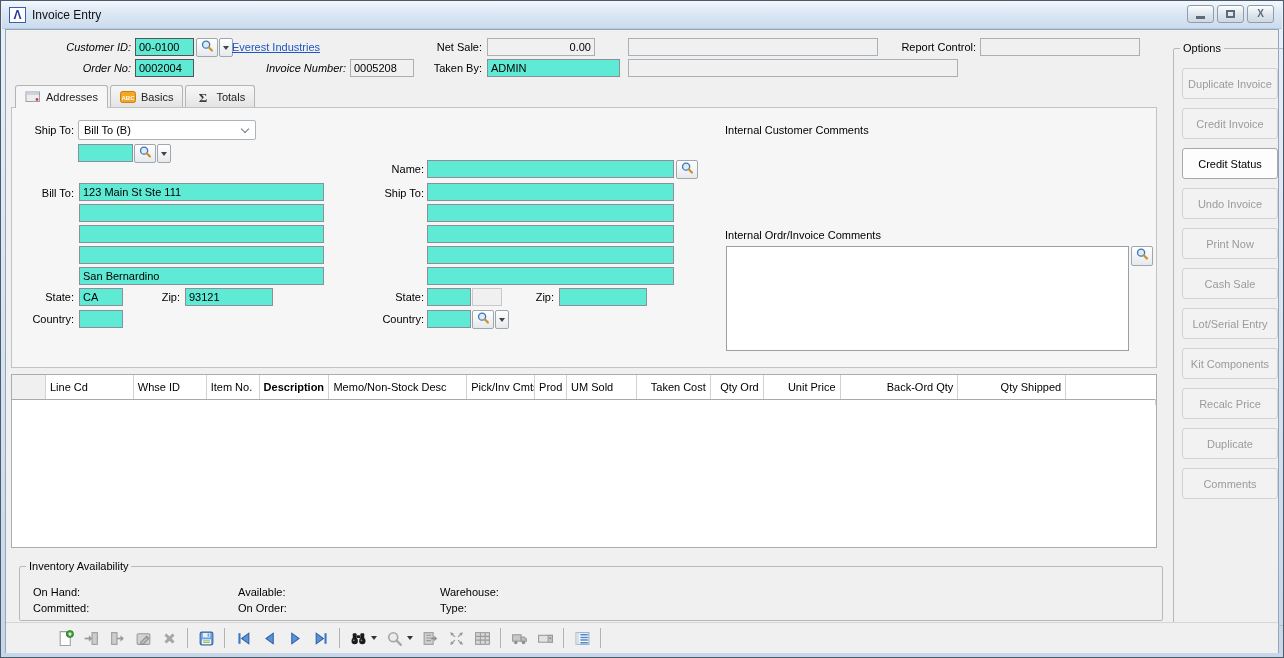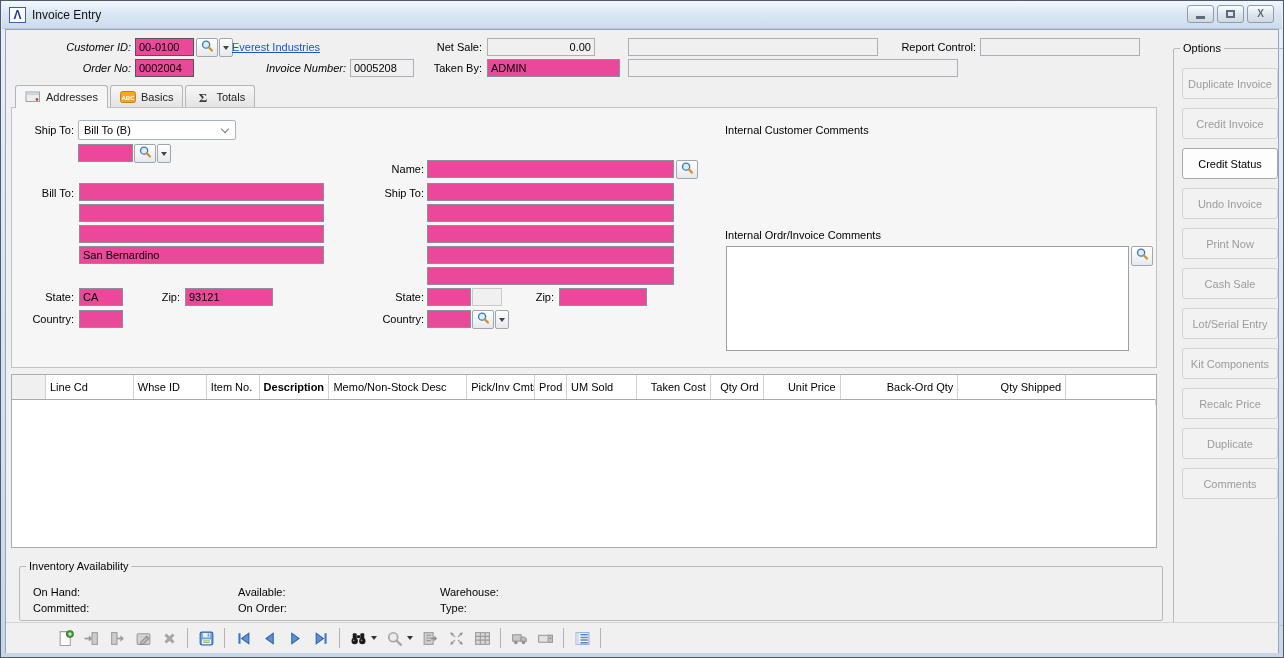--- a/index.html
+++ b/index.html
@@ -14,38 +14,38 @@
   .winbtns { position:absolute; right:8px; top:4px; display:flex; gap:3px; }
   .wbtn { width:27px; height:18px; border:1px solid #8e9dac; border-radius:3px;
     background:linear-gradient(#fdfefe,#dfe6ed 50%,#cfd8e1); display:flex; align-items:center; justify-content:center; padding:0; cursor:default; }
   .g-min { width:9px; height:3px; background:#5b6b7b; margin-top:6px; }
   .g-max { width:9px; height:8px; border:2px solid #5b6b7b; }
   .g-x { color:#5b6b7b; font-weight:bold; font-size:10px; line-height:10px; }
   .client { position:absolute; left:4px; top:28px; width:1274px; height:624px; background:#f0f0f0; border:1px solid #93a6bc; }
 
   .lbl { position:absolute; font-size:11px; color:#000; text-align:right; white-space:nowrap; }
   .lbl.it { font-style:italic; }
-  .fld { position:absolute; height:18px; border:1px solid #8a9097; background:#ec4899; font-family:"Liberation Sans",sans-serif;
+  .fld { position:absolute; height:18px; border:1px solid #8a9097; background:#5eead4; font-family:"Liberation Sans",sans-serif;
     font-size:11px; padding:0 3px; color:#000; }
   .fld.dis { background:#f0f0f0; border-color:#aab0b6; }
   .fld.r { text-align:right; }
   a.cust-link { position:absolute; font-size:11px; color:#1f55c4; text-decoration:underline; cursor:pointer; }
 
   .lkbtn { position:absolute; height:19px; border:1px solid #9fa6ad; border-radius:2px;
     background:linear-gradient(#ffffff,#e6e9ec); display:flex; align-items:center; justify-content:center; padding:0; }
   .tri { width:0; height:0; border-left:3px solid transparent; border-right:3px solid transparent; border-top:4px solid #444; }
 
   .tabs { position:absolute; left:9px; top:55px; height:23px; display:flex; z-index:3; }
   .tab { display:flex; align-items:center; gap:5px; padding:0 9px; height:22px; margin-right:2px;
     border:1px solid #b4b4b4; border-bottom:none; border-radius:3px 3px 0 0;
     background:linear-gradient(#f7f7f7,#e4e4e4); font-size:11px; color:#222; }
   .tab.active { background:#f6f6f6; height:23px; }
 
   .panel { position:absolute; left:5px; top:77px; width:1146px; height:261px; background:#f6f6f6; border:1px solid #c3c3c3; z-index:2; }
-  .combo { position:absolute; left:66px; top:12px; width:158px; height:20px; background:#fff; border:1px solid #aab4bd;
+  .combo { position:absolute; left:66px; top:12px; width:178px; height:20px; background:#fff; border:1px solid #aab4bd;
     border-radius:2px; display:flex; align-items:center; justify-content:space-between; padding:0 7px 0 5px; font-size:11px; }
   .chev { width:6px; height:6px; border-right:1.4px solid #777; border-bottom:1.4px solid #777; transform:rotate(45deg); margin-top:-3px; }
   .stack input { display:block; position:static; width:100%; margin-bottom:3px; }
   .cbox { position:absolute; background:#fff; border:1px solid #9aa0a6; font-size:11px; padding:3px 6px; white-space:pre-line; overflow:hidden; color:#000; }
 
   .items-table { position:absolute; left:5px; top:344px; width:1146px; height:174px; background:#fff; border:1px solid #a8adb2; }
   .thead { display:flex; height:25px; background:#fff; border-bottom:1px solid #aaa; }
   .th { border-right:1px solid #d2d2d2; font-size:11px; padding:6px 4px 0 4px; white-space:nowrap; overflow:hidden; color:#000; }
   .th.r { text-align:right; }
   .th.sel { background:#f0f0f0; }
@@ -156,20 +156,21 @@
               <circle cx="6.5" cy="6" r="3.8" fill="#d9ecfb" stroke="#3f74b5" stroke-width="1.4"></circle>
               <path d="M9.3 8.8l3.4 3.5" stroke="#c9912f" stroke-width="2.4" stroke-linecap="round"></path>
             </svg></span>
         </button>
       <button class="lkbtn" style="left:145px;top:36px;width:14px;">
           <span class="tri"></span>
         </button>
 
       <span class="lbl" style="left:18px;top:79px;width:44px;">Bill To:</span>
       <div class="stack" id="bill-lines" style="position:absolute;left:67px;top:75px;width:245px;">
+          <input class="fld" value="123 Main St Ste 111" style="">
           <input class="fld" value="" style="">
           <input class="fld" value="" style="">
           <input class="fld" value="" style="">
           <input class="fld" value="San Bernardino" style="">
         </div>
       <span class="lbl" style="left:18px;top:183px;width:44px;">State:</span>
       <input class="fld" style="left: 67px; top: 180px; width: 44px;" value="CA">
       <span class="lbl" style="left:138px;top:183px;width:30px;">Zip:</span>
       <input class="fld" style="left: 173px; top: 180px; width: 88px;" value="93121">
       <span class="lbl" style="left:8px;top:205px;width:54px;">Country:</span>

